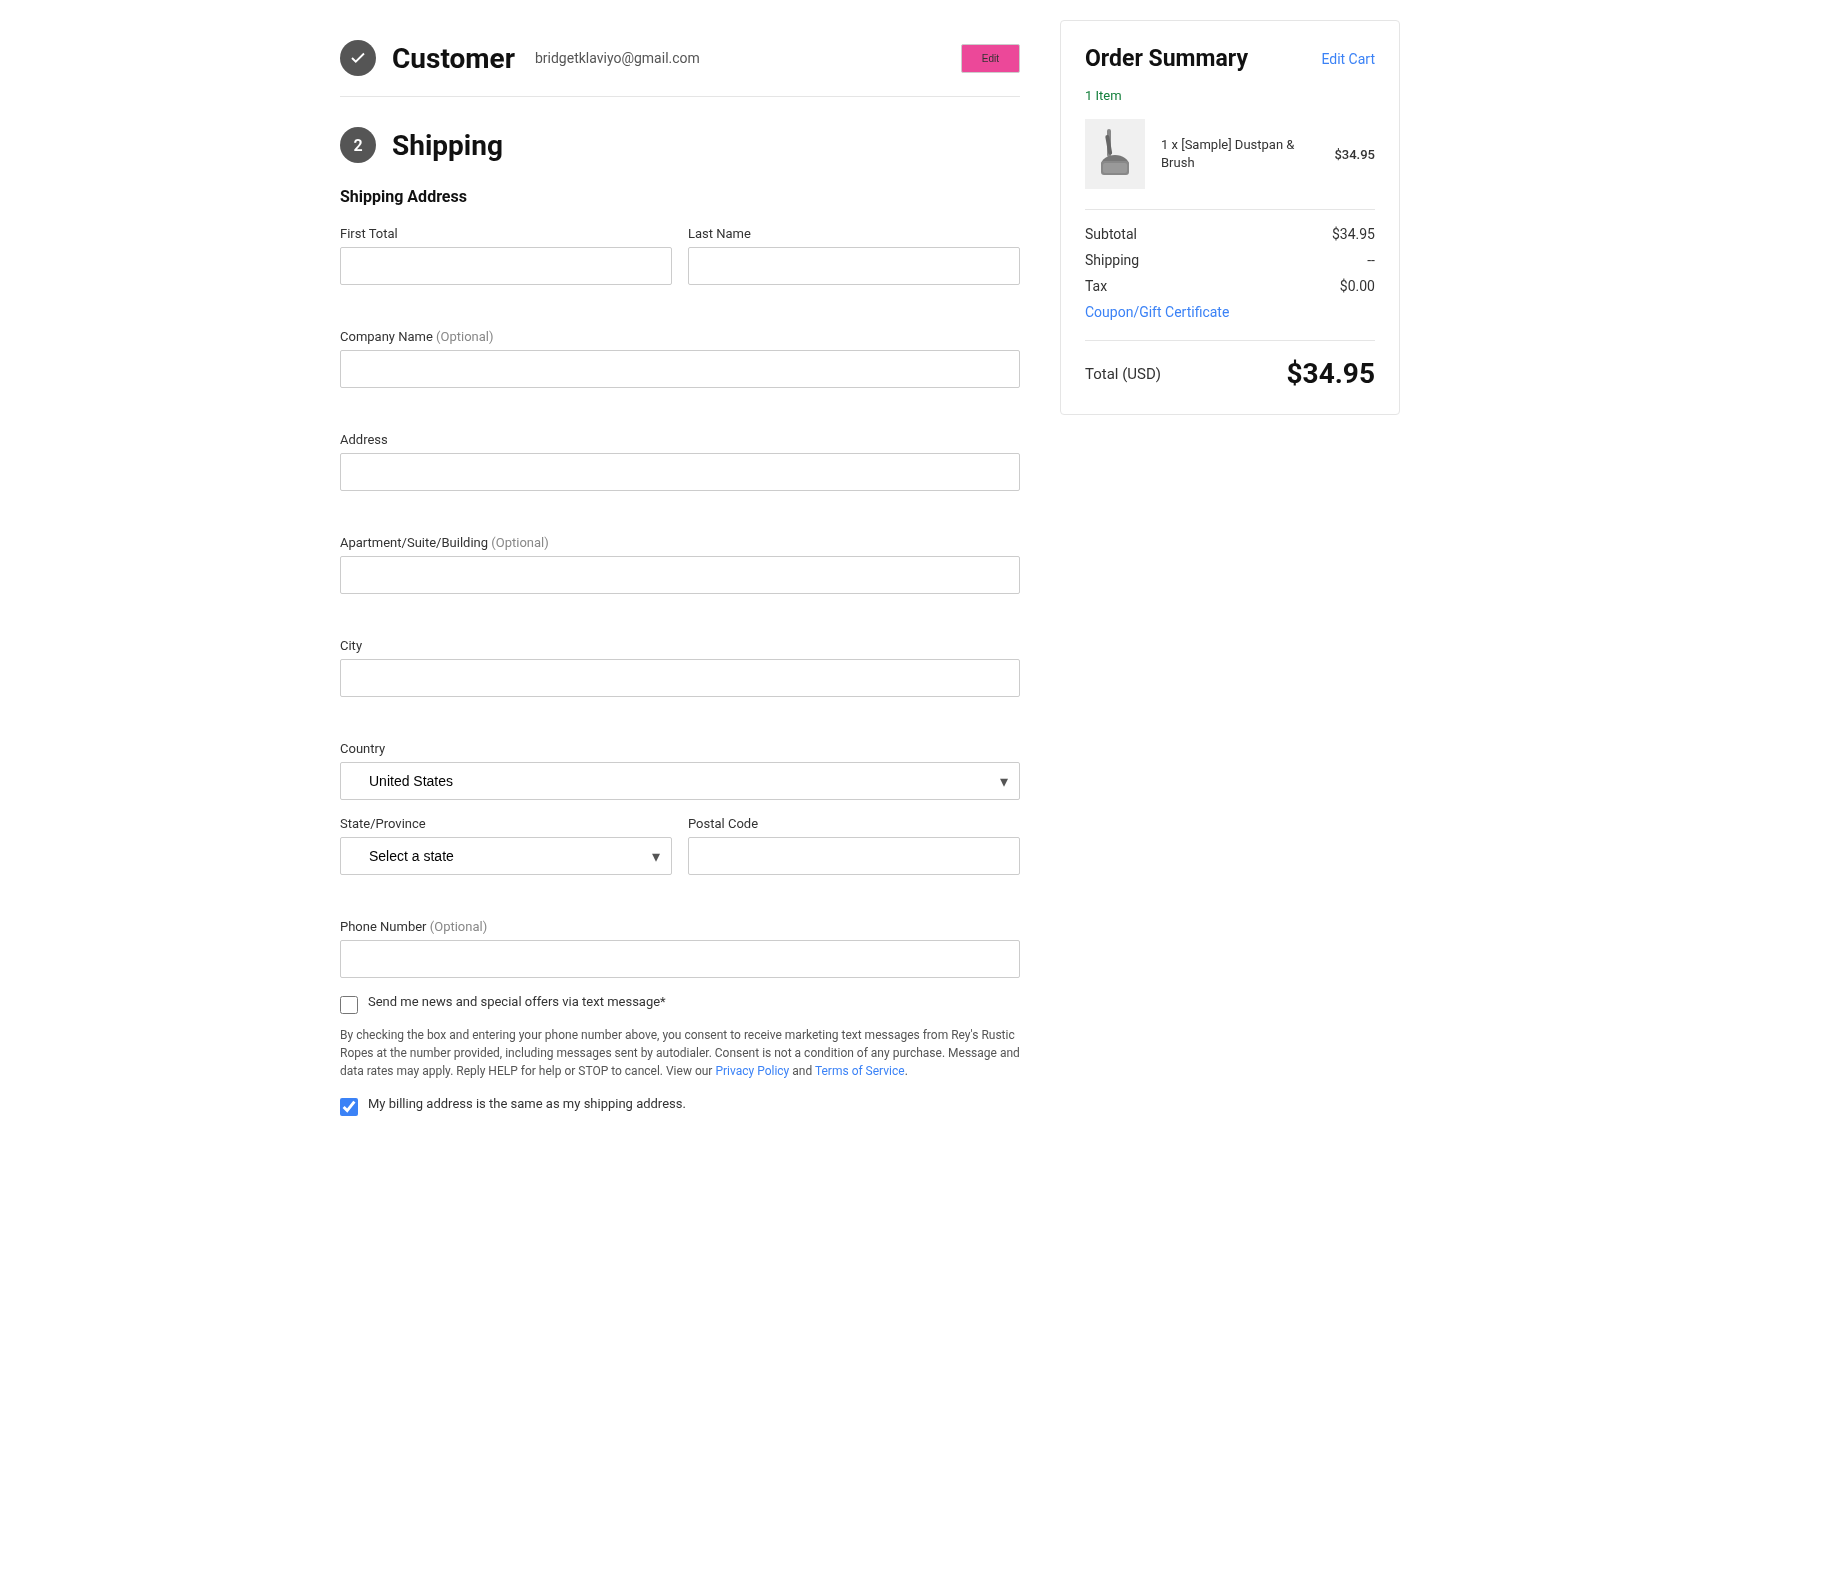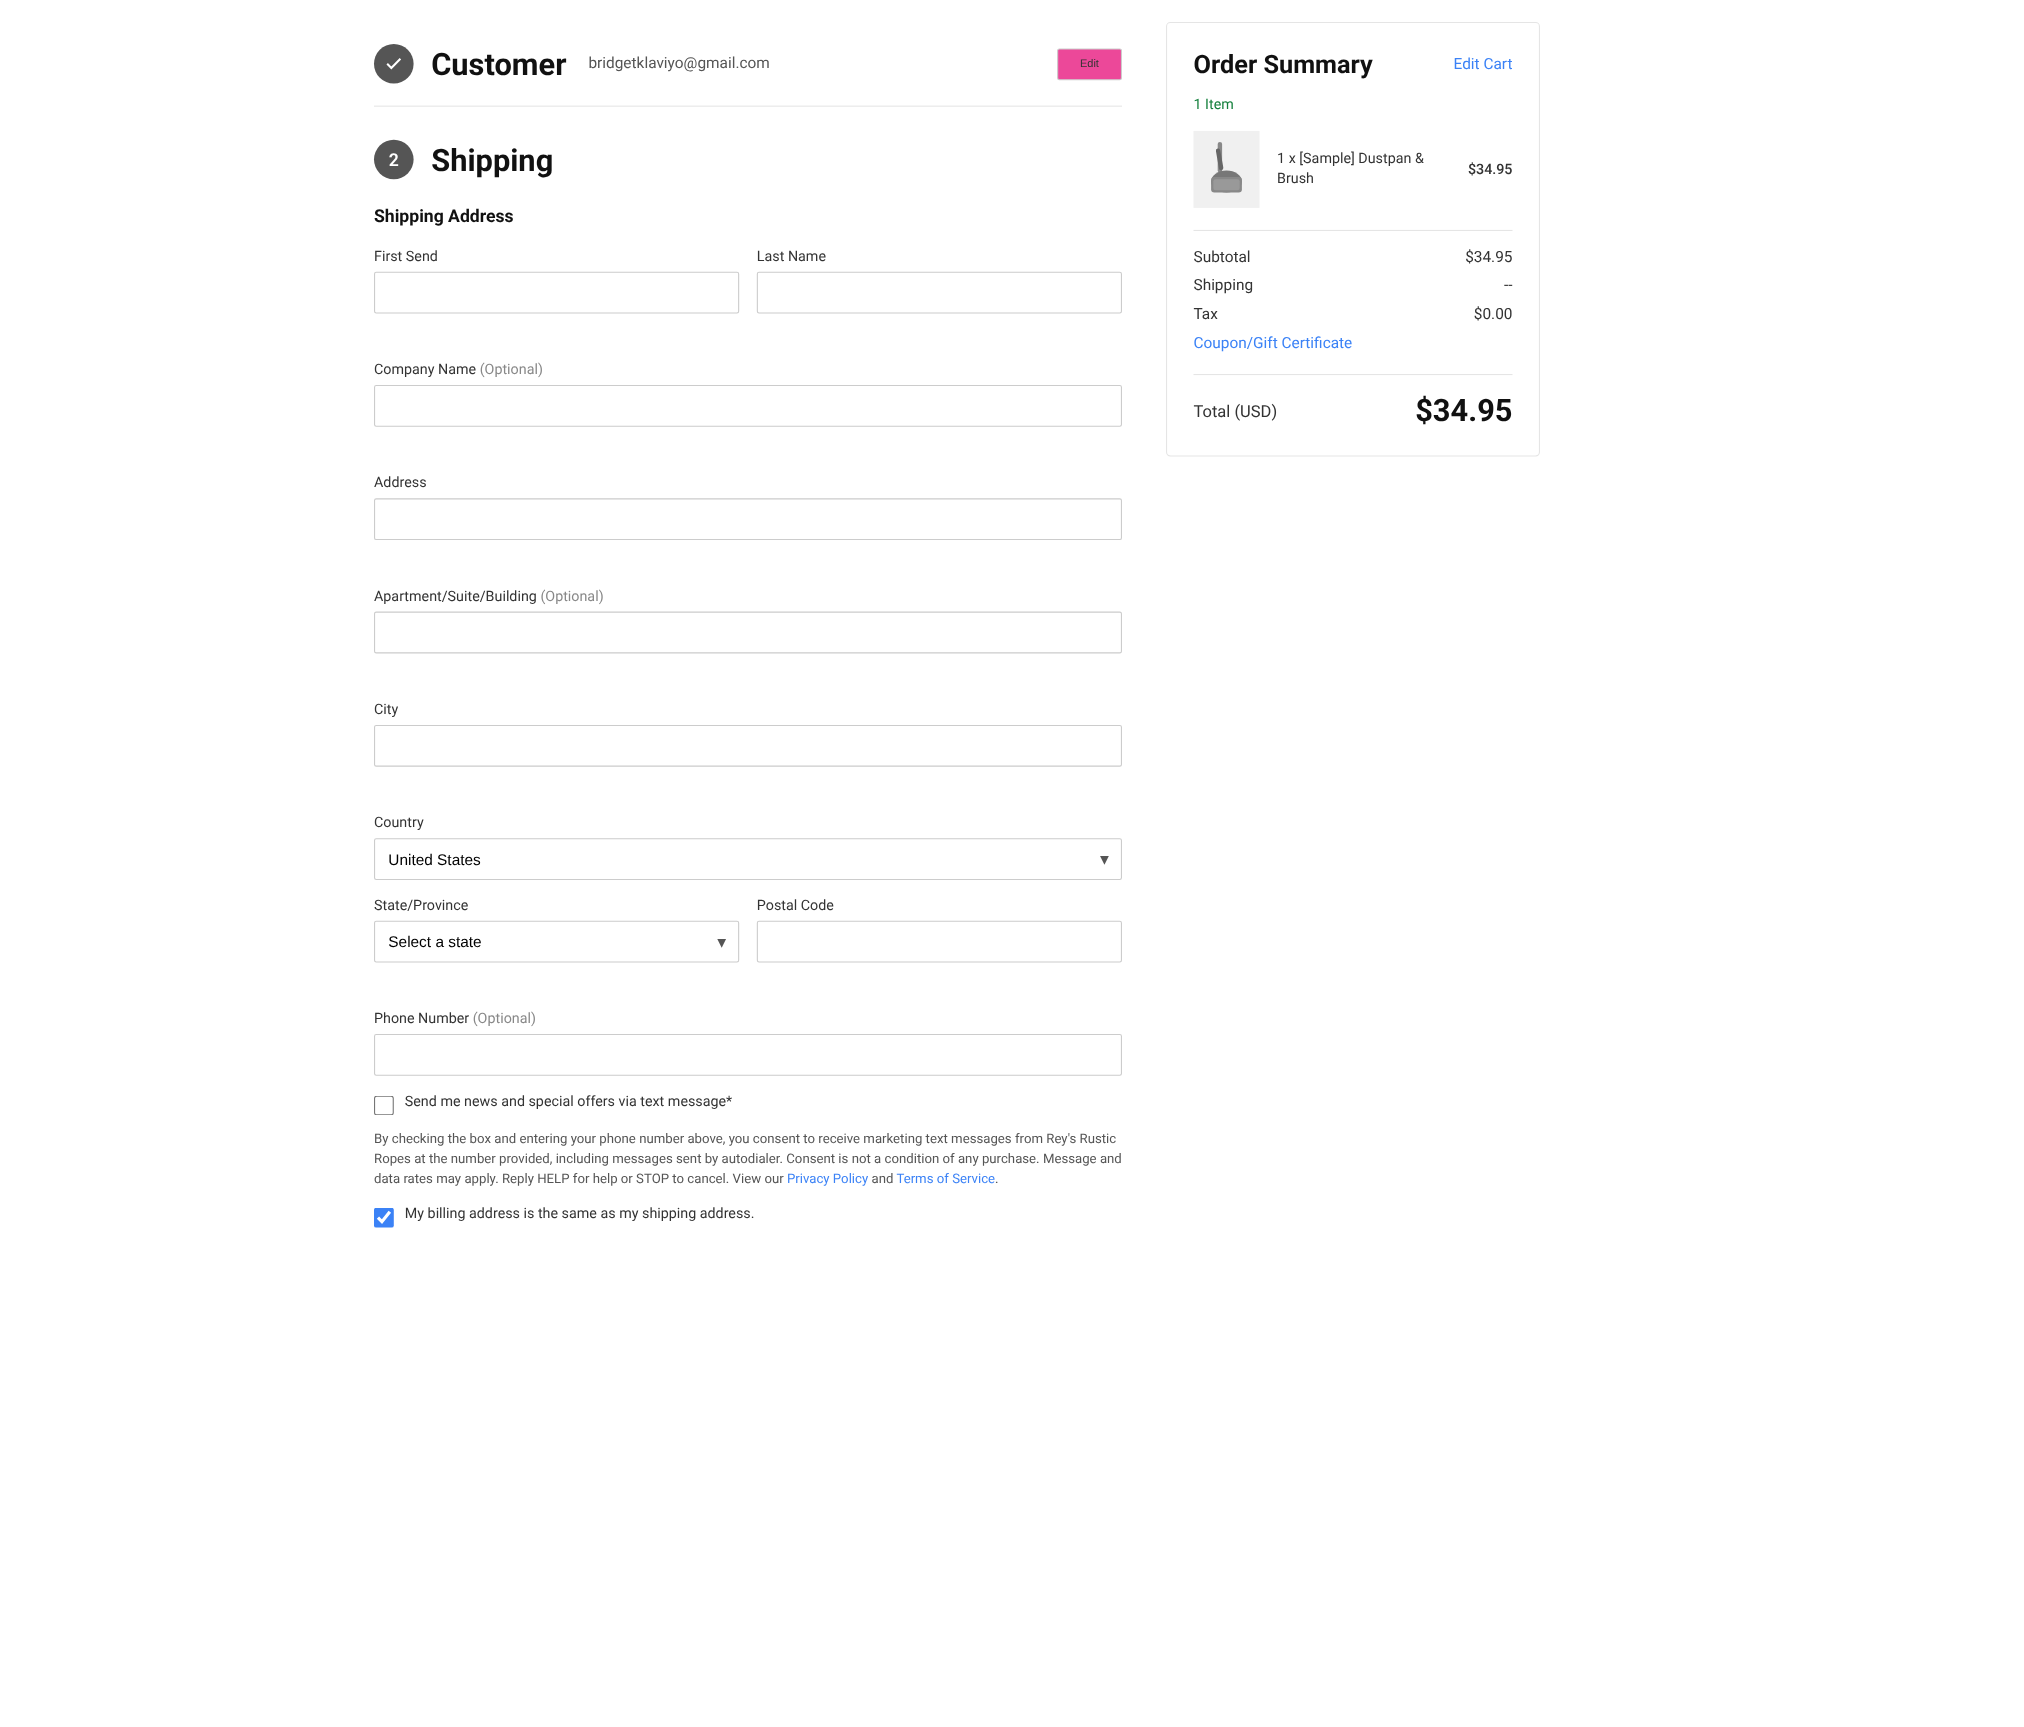--- a/index.html
+++ b/index.html
@@ -136,21 +136,21 @@
     input[type="tel"] {
       width: 100%;
       padding: 10px 12px;
       border: 1px solid #ccc;
       border-radius: 2px;
       font-size: 14px;
       outline: none;
     }
     select {
       width: 100%;
-      padding: 10px 12px;
+      padding: 10px 28px;
       border: 1px solid #ccc;
       border-radius: 2px;
       font-size: 14px;
       background: #fff;
       appearance: none;
       -webkit-appearance: none;
       cursor: pointer;
       outline: none;
     }
     .select-wrapper {
@@ -319,21 +319,21 @@
     <div class="shipping-section">
       <div class="section-header">
         <div class="step-number">2</div>
         <h2 class="section-title">Shipping</h2>
       </div>
 
       <h3 class="shipping-address-title">Shipping Address</h3>
 
       <div class="form-row">
         <div class="form-group">
-          <label>First Send</label>
+          <label>First Total</label>
           <input type="text" style="">
         </div>
         <div class="form-group">
           <label>Last Name</label>
           <input type="text" style="">
         </div>
       </div>
 
       <div class="form-row">
         <div class="form-group full">

